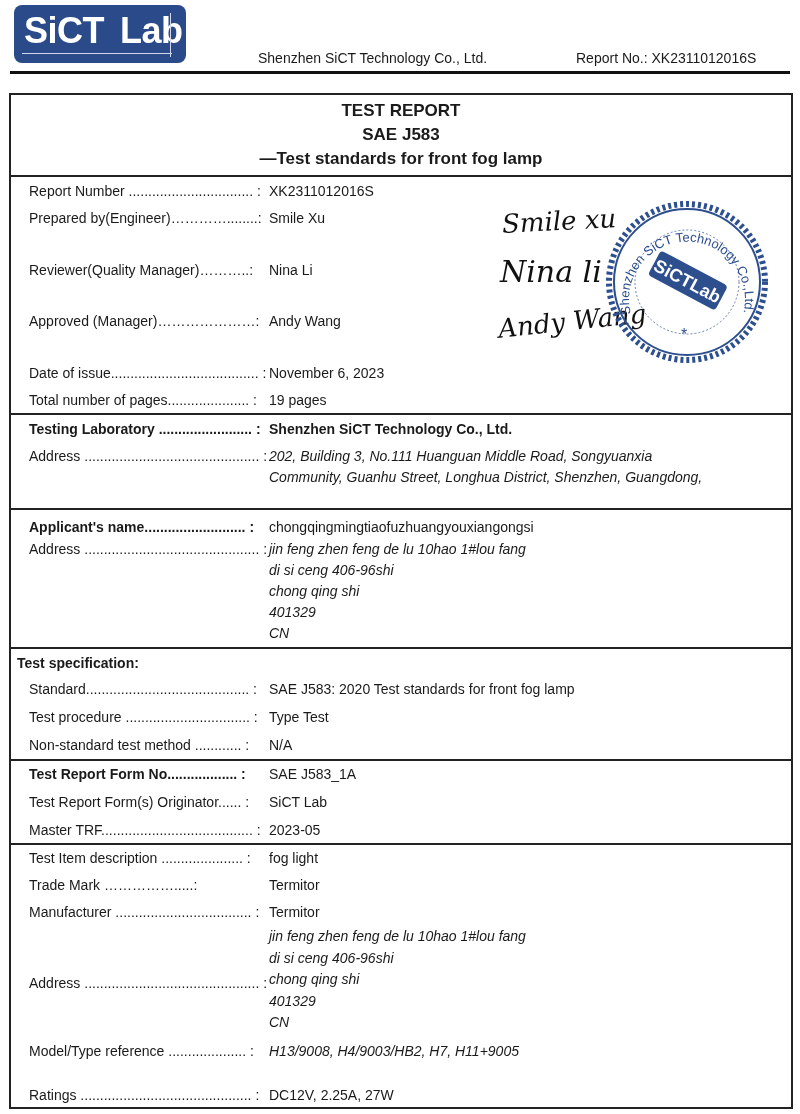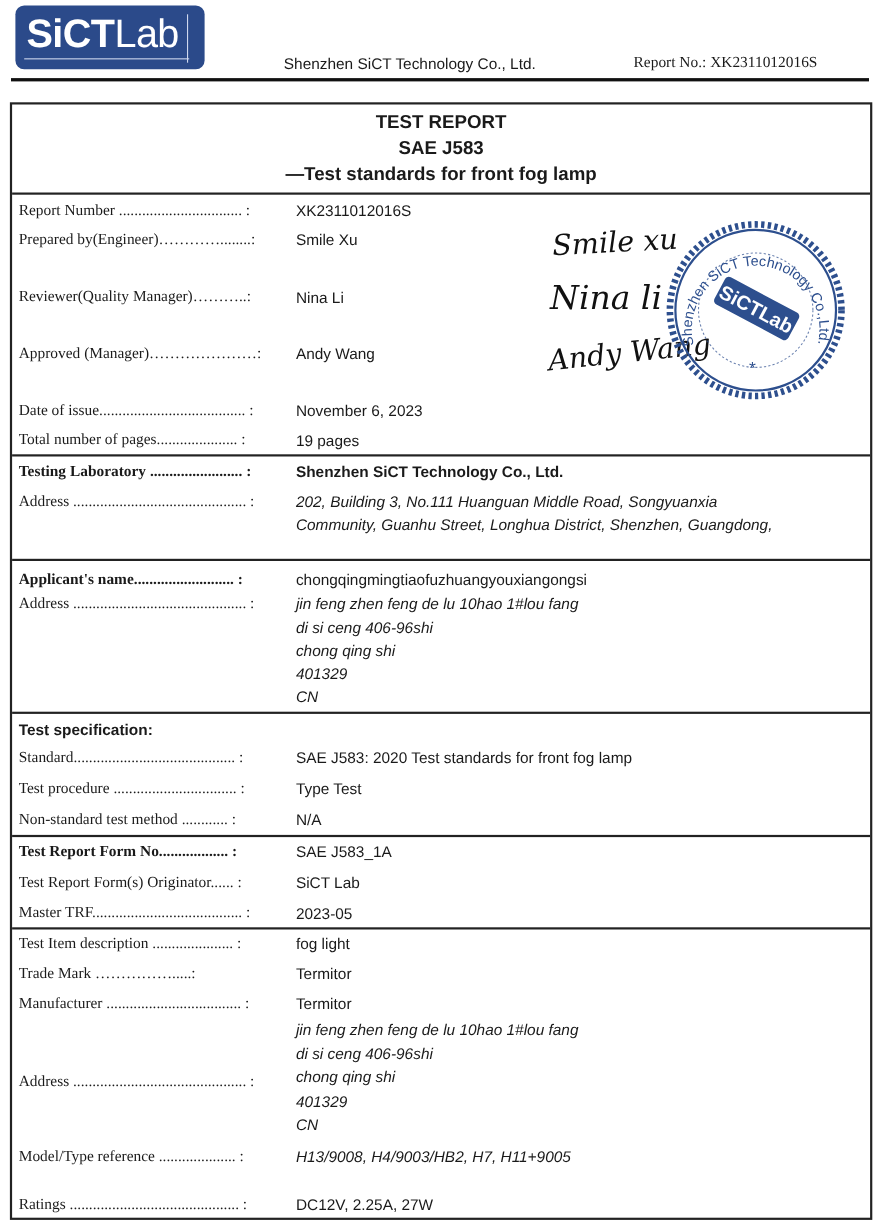--- a/index.html
+++ b/index.html
@@ -10,37 +10,37 @@
   
   .logo {
     position: absolute; left: 14px; top: 5px; width: 172px; height: 58px;
     background: #2b4a8a; border-radius: 8px; box-sizing: border-box;
   }
   .logo-text {
     position: absolute; left: 10px; top: 6px; font-size: 36px; color: #fff;
     letter-spacing: -0.5px; line-height: 40px;
   }
   .logo-text .b { font-weight: bold; }
-  .logo-text .l { font-weight: normal; }
+  .logo-text .l { font-weight: bold; margin-left: 16px; }
   .logo-vline { position: absolute; left: 156px; top: 8px; width: 1px; height: 44px; background: #cfd8ee; }
   .logo-hline { position: absolute; left: 8px; top: 48px; width: 150px; height: 1px; background: #cfd8ee; }
   .hdr-company { position: absolute; left: 258px; top: 50px; font-size: 14px; }
-  .hdr-report { position: absolute; left: 576px; top: 50px; font-size: 14px; font-family: Liberation Serif, serif; }
+  .hdr-report { position: absolute; left: 576px; top: 50px; font-size: 14px; }
   .hdr-rule { position: absolute; left: 10px; top: 71px; width: 780px; height: 3px; background: #111; }
 
   
   .frame {
     position: absolute; left: 9px; top: 93px; width: 784px; height: 1016px;
     border: 2px solid #222; box-sizing: border-box;
   }
   .title-block { position: absolute; left: 0; right: 0; top: 4px; text-align: center; font-weight: bold; font-size: 17px; line-height: 24px; }
   .sep { position: absolute; left: 0; right: 0; height: 2px; background: #222; }
 
   .row { position: absolute; left: 6px; font-size: 14px; line-height: 21px; white-space: nowrap; }
-  .row .lbl { position: absolute; left: 0; width: 260px; font-family: Liberation Serif, serif; }
+  .row .lbl { position: absolute; left: 12px; width: 260px; }
   .row .val { position: absolute; left: 252px; }
   .b { font-weight: bold; }
   .multi { white-space: normal; width: 505px; line-height: 21px; font-style: italic; }
 
   
   .sig { position: absolute; font-family: "DejaVu Serif", serif; font-style: italic; color: #111; font-size: 26px; }
   .stamp { position: absolute; left: 592px; top: 200px; width: 190px; height: 165px; }
 </style>
 </head>
 <body>

